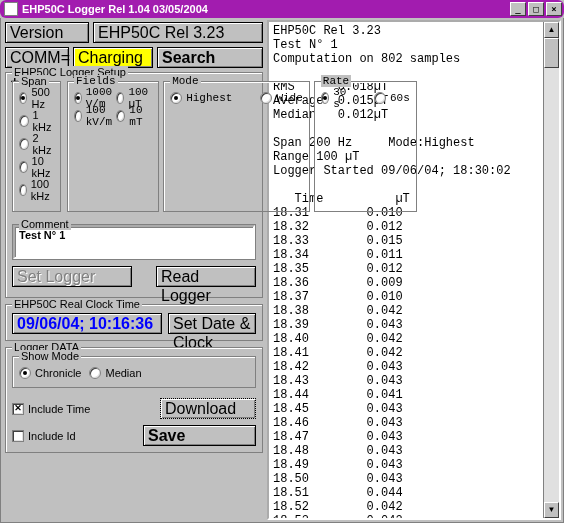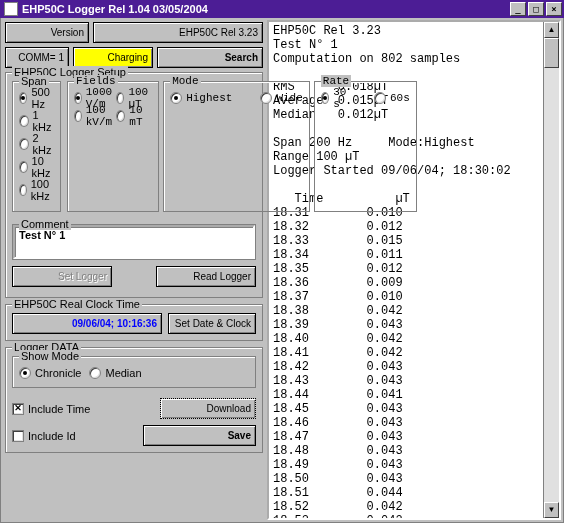--- a/index.html
+++ b/index.html
@@ -4,28 +4,29 @@
 <style>
   * { box-sizing: border-box; }
   body {
     margin: 0;
     font-family: "MS Sans Serif", Tahoma, sans-serif;
     font-size: 11px;
     background: #c0c0c0;
     width: 564px;
   }
   .titlebar {
-    background: #4c1d95;
+    background: #a21caf;
     color: #fff;
     height: 18px;
     display: flex;
     align-items: center;
     padding: 0 2px 0 4px;
     font-weight: bold;
     font-size: 11px;
+    border-radius: 6px;
   }
   .titlebar .doc-icon {
     width: 14px; height: 14px; margin-right: 4px;
     background: #fff; border: 1px solid #808080;
     position: relative;
   }
   .titlebar .spacer { flex: 1; }
   .titlebar .winbtn {
     width: 16px; height: 14px; background: #c0c0c0;
     border: 1px solid #fff; border-right-color:#404040; border-bottom-color:#404040;
@@ -83,22 +84,22 @@
   .vscroll .thumb {
     position:absolute; top:0; left:0; right:0; height: 30px;
     background:#c0c0c0;
     border: 1px solid #fff; border-right-color:#404040; border-bottom-color:#404040;
   }
   .btn {
     background:#c0c0c0;
     border: 1px solid #000;
     box-shadow: inset 1px 1px #fff, inset -1px -1px #808080;
     height: 21px;
-    font-size: 10px;
-    text-align: right;
+    font-size: 16px;
+    text-align: left;
     line-height: 19px;
     cursor: default;
     padding: 0 4px;
   }
   .btn.focus { border: 1px dotted #000; }
   .btn-yellow { background: #ffff00; }
   .btn-blue  { color: #0000ff; font-weight: bold; }
   .btn-disabled { color: #808080; text-shadow: 1px 1px #fff; }
   .row { display: flex; gap: 4px; margin-bottom: 4px; }
   .row > * { }
@@ -249,21 +250,21 @@
           </div>
         </div>
       </div>
 
       <div class="group" style="margin-top:6px; padding:0;">
         <span class="caption">Comment</span>
         <div class="textbox" style="height:34px;font-weight:bold">Test N° 1</div>
       </div>
 
       <div class="row" style="margin-top:2px">
-        <div class="btn btn-disabled" style="width:100px">Set Logger</div>
+        <div class="btn btn-disabled" style="width:120px">Set Logger</div>
         <span style="flex:1"></span>
         <div class="btn" style="width:100px">Read Logger</div>
       </div>
     </div>
 
     <div class="group">
       <span class="caption">EHP50C Real Clock Time</span>
       <div style="display:flex; gap:6px; align-items:center">
         <div class="btn btn-blue" style="flex:1">09/06/04; 10:16:36</div>
         <div class="btn" style="width:88px">Set Date &amp; Clock</div>

